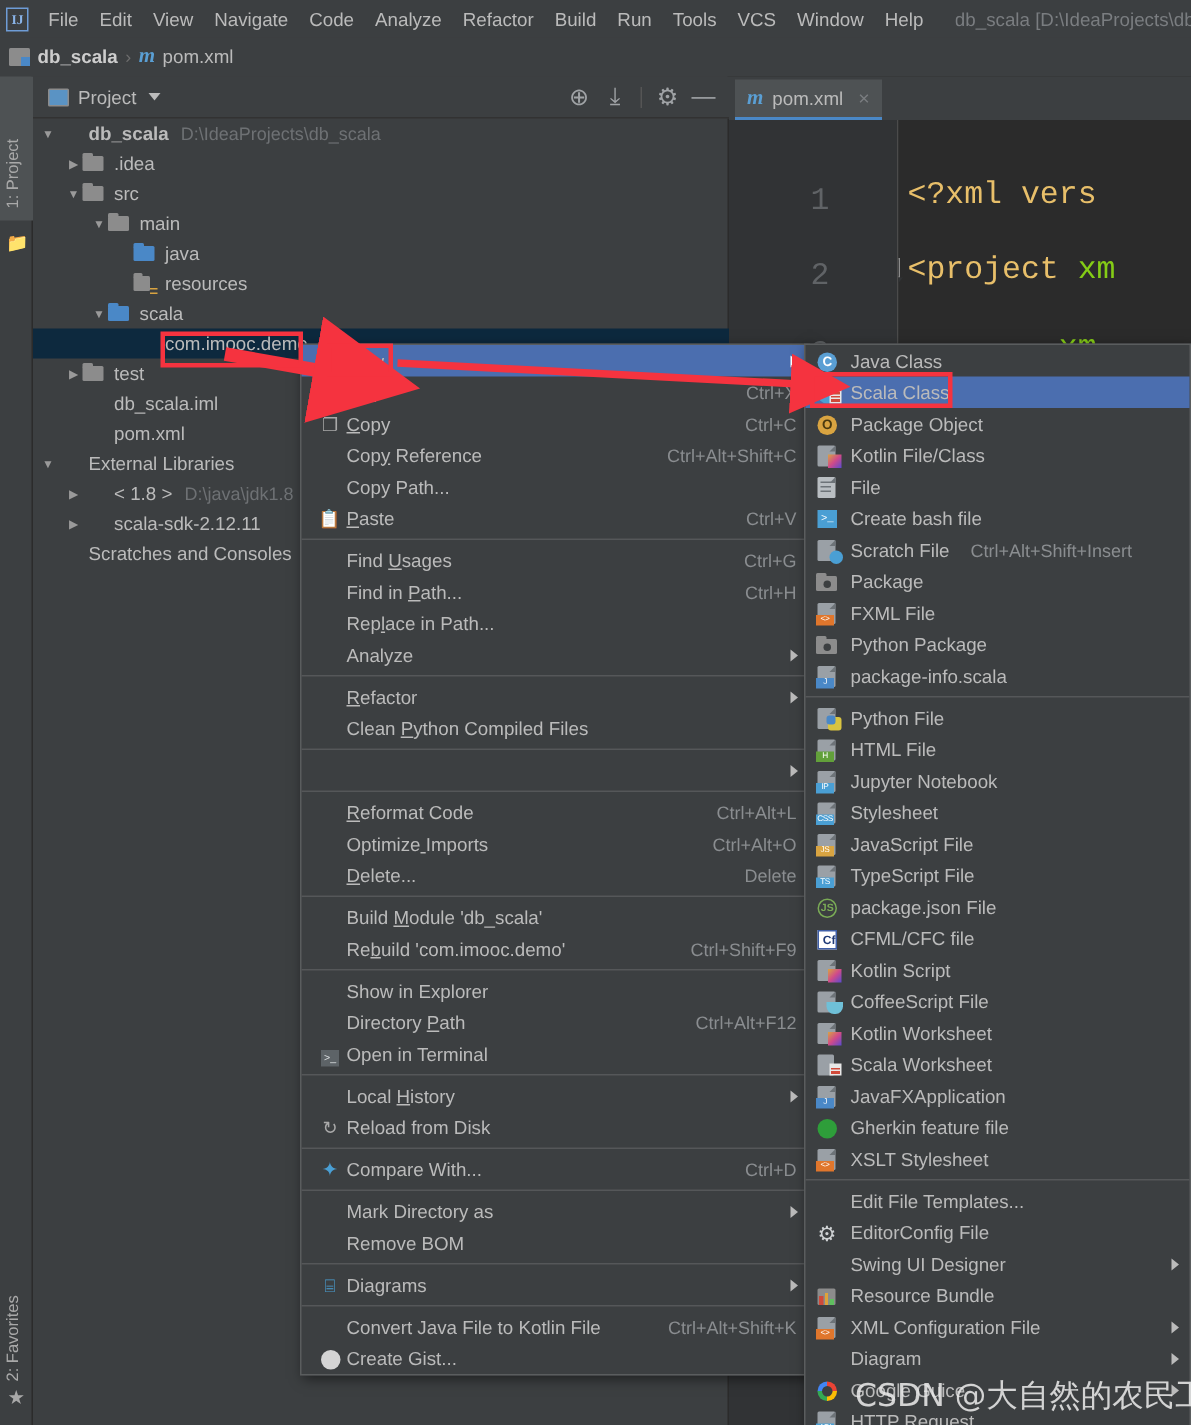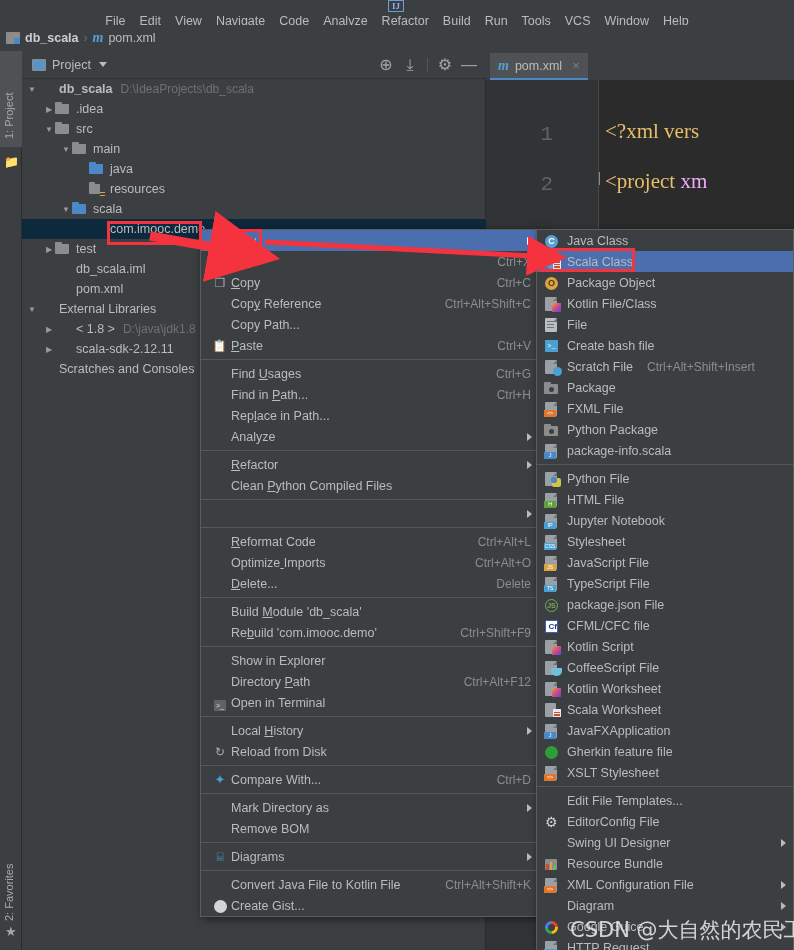--- a/index.html
+++ b/index.html
@@ -9,21 +9,21 @@
     font-family: "Liberation Sans", sans-serif;
     overflow: hidden;
     -webkit-font-smoothing: antialiased;
   }
   #root { position: relative; width: 794px; height: 950px; }
 
   
   #menubar {
     position: absolute; left: 0; top: 0; width: 794px; height: 25px;
     background: #3c3f41;
-    display: flex; align-items: center; flex-direction: column;
+    display: flex; align-items: center;
   }
   .ij-logo {
     width: 16px; height: 16px; margin-left: 4px; margin-right: 6px;
     background: #3c3f41; border: 1px solid #6e9cd6;
     color: #8ab4e8; font-size: 9px; font-weight: bold;
     display: flex; align-items: center; justify-content: center;
     font-family: "Liberation Serif", serif;
   }
   .mb-item {
     color: #bbbbbb; font-size: 12.5px; padding: 2px 7px; white-space: nowrap;
@@ -105,23 +105,23 @@
     position:absolute; left:4px; top:2px; height:27px; background:#4e5254;
     display:flex; align-items:center; padding: 0 8px; border-bottom: 2px solid #4a88c7;
   }
   #tab-pom .tabicon { color:#5a9fd4; font-style:italic; font-weight:bold; font-family:"Liberation Serif",serif; font-size:14px; margin-right:6px;}
   #tab-pom .tabname { color:#bbbbbb; font-size:12.5px;}
   #tab-pom .tabclose { color:#7a7d80; font-size:13px; margin-left:10px;}
   #gutter { position:absolute; left:0; top:29px; width:113px; height:870px; background:#313335; }
   .lineno { position:absolute; right:46px; color:#606366; font-size:21px; font-family:"Liberation Mono", monospace; }
   #gutter-sep { position:absolute; left:112px; top:29px; width:1px; height:870px; background:#4b4b4b;}
   #code { position:absolute; left:113px; top:29px; width:195px; height:870px; background:#2b2b2b; overflow:hidden;}
-  .cline { position:absolute; font-family:Liberation Serif, serif; font-size:21px; white-space:pre; }
+  .cline { position:absolute; font-family:Liberation Mono, monospace; font-size:21px; white-space:pre; }
   .c-tag { color:#e8bf6a; }
-  .c-attr { color:#f0abfc; }
+  .c-attr { color:#84cc16; }
   .c-plain { color:#a9b7c6; }
   .fold {
     position:absolute; left:-18px; top:3px; width:13px; height:13px;
     border:1px solid #8c8c8c; color:#8c8c8c; font-size:10px; text-align:center; line-height:11px;
     background:#313335;
   }
   .fold::after{content:"";position:absolute;left:4px;top:12px;border-left:5px solid transparent;border-right:5px solid transparent;border-top:6px solid #313335;}
 
   
   #ctxmenu {

